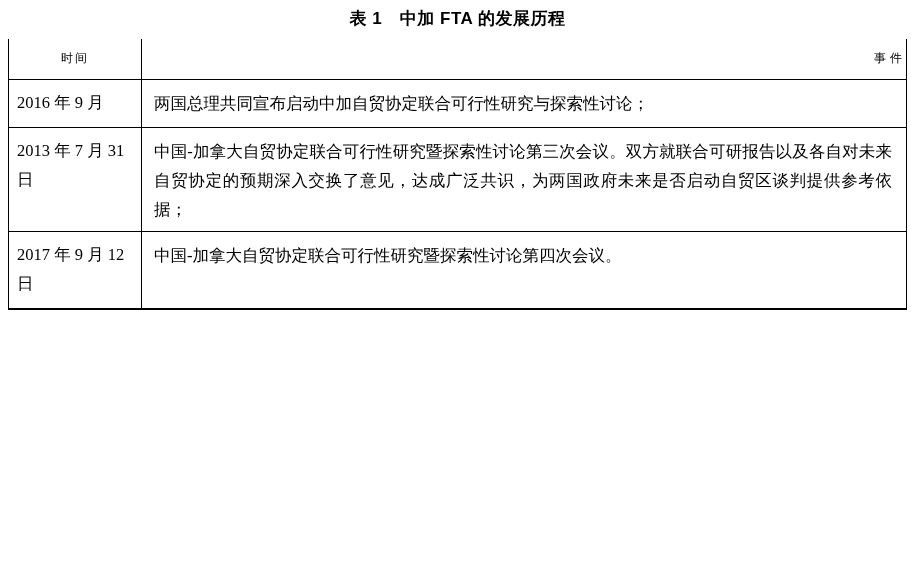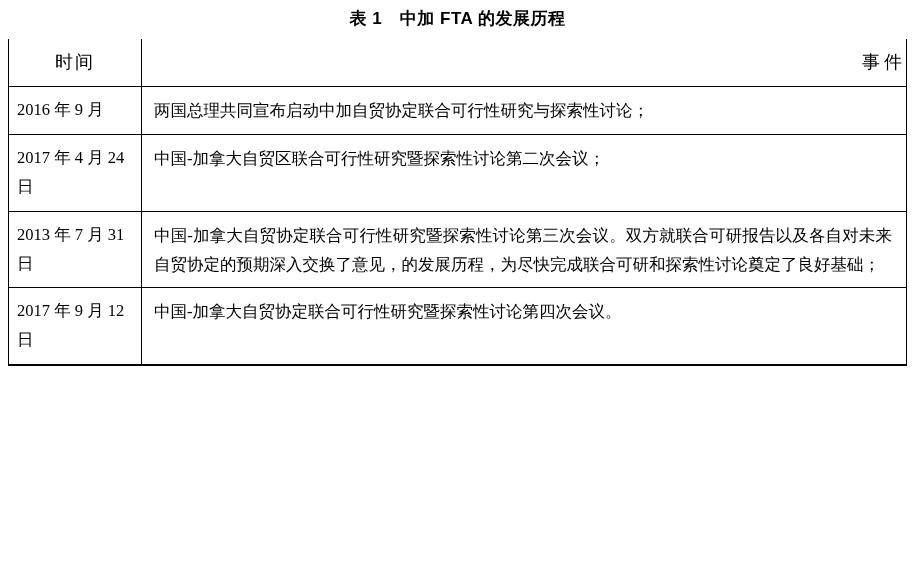--- a/index.html
+++ b/index.html
@@ -40,21 +40,21 @@
   table.fta th, table.fta td {
     border-left: 1px solid #000;
     border-right: 1px solid #000;
     vertical-align: top;
   }
   table.fta tr.header th {
     border-top: none;
     border-bottom: 1px solid #000;
     font-weight: normal;
     font-family: "Liberation Sans", "DejaVu Sans", sans-serif;
-    font-size: 18px;
+    font-size: 12px;
     text-align: center;
     padding: 11px 0 12px 0;
     letter-spacing: 2px;
   }
   table.fta tr.header th.event-th {
     letter-spacing: 4px;
     text-align: right;
   }
   table.fta td.time {
     font-size: 16.5px;
@@ -99,28 +99,24 @@
         <th class="time-th">时间</th>
         <th class="event-th">事件</th>
       </tr>
 
       <tr class="body-row">
         <td class="time">2016 年 9 月</td>
         <td class="event">两国总理共同宣布启动中加自贸协定联合可行性研究与探索性讨论；</td>
       </tr>
 
 
-      <tr class="body-row">
-        <td class="time">2017 年 4 月 24 日</td>
-        <td class="event">中国-加拿大自贸区联合可行性研究暨探索性讨论第二次会议；</td>
-      </tr>
 
       <tr class="body-row">
         <td class="time">2013 年 7 月 31 日</td>
-        <td class="event">中国-加拿大自贸协定联合可行性研究暨探索性讨论第三次会议。双方就联合可研报告以及各自对未来自贸协定的预期深入交换了意见，的发展历程，为尽快完成联合可研和探索性讨论奠定了良好基础；</td>
+        <td class="event">中国-加拿大自贸协定联合可行性研究暨探索性讨论第三次会议。双方就联合可研报告以及各自对未来自贸协定的预期深入交换了意见，达成广泛共识，为两国政府未来是否启动自贸区谈判提供参考依据；</td>
       </tr>
 
       <tr class="body-row last-row">
         <td class="time">2017 年 9 月 12 日</td>
         <td class="event">中国-加拿大自贸协定联合可行性研究暨探索性讨论第四次会议。</td>
       </tr>
     </tbody>
   </table>
 
   <div class="bottom-spacer"></div>

